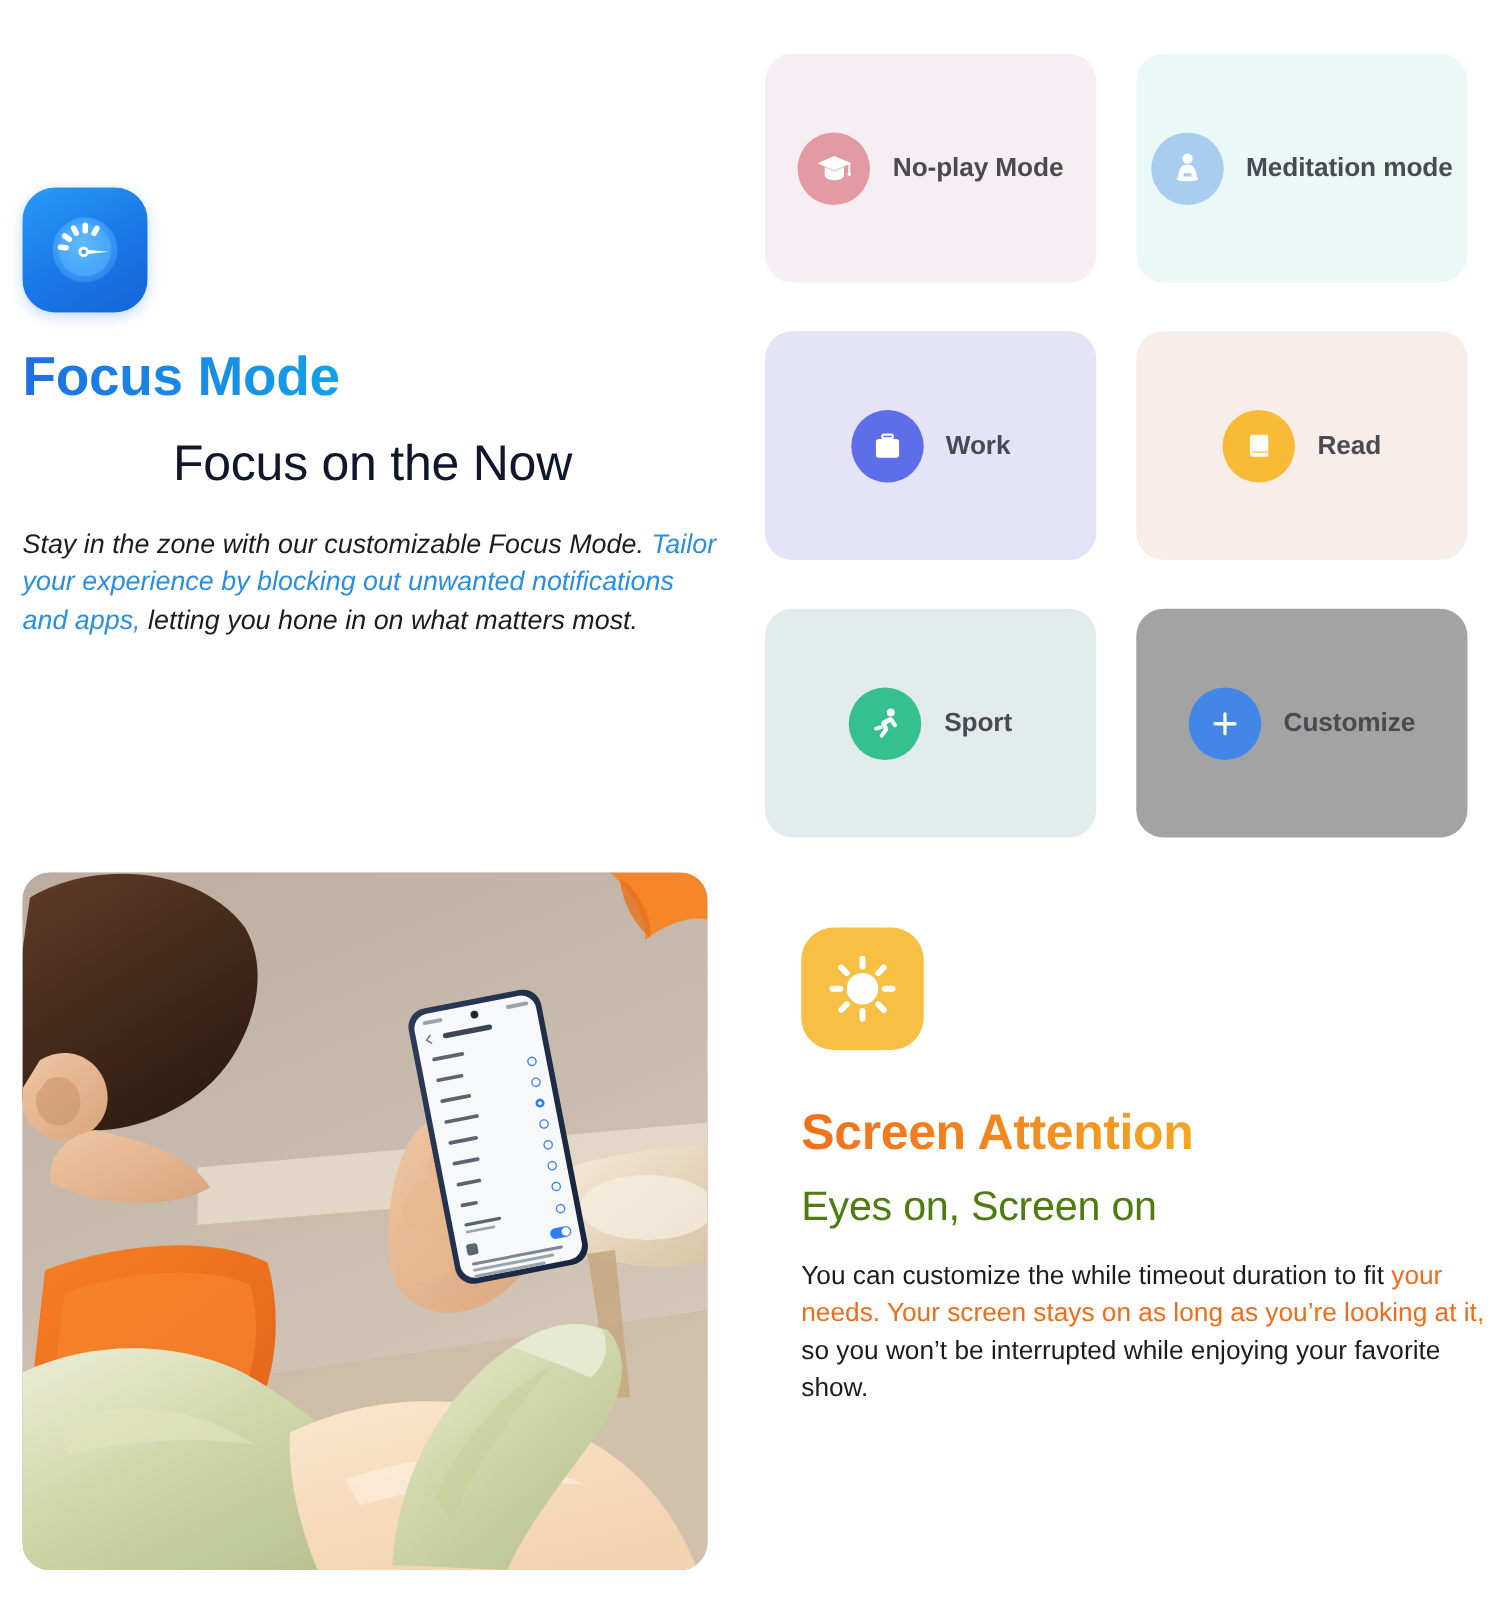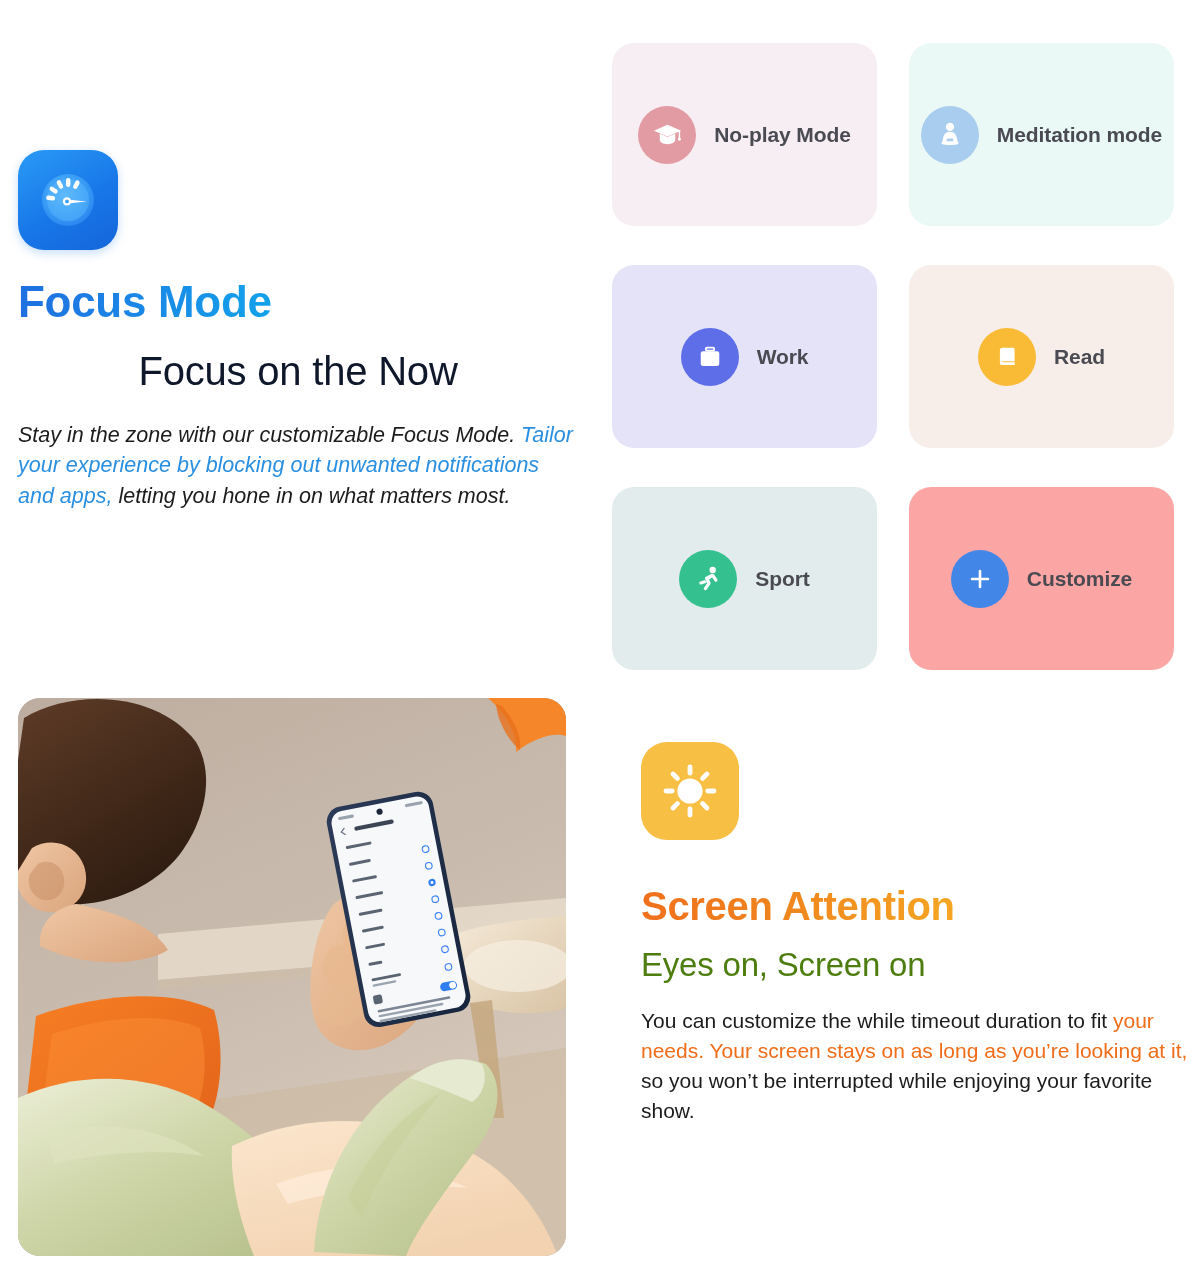--- a/index.html
+++ b/index.html
@@ -268,21 +268,21 @@
       <div class="badge" style="background:#34c08f">
         <svg width="29" height="29" viewBox="0 0 32 32" aria-hidden="true">
           <circle cx="20.6" cy="6.6" r="3.5" fill="#ffffff"></circle>
           <path d="M18.4 11.2 L13.2 14.1 C12.3 14.6 11.9 15.7 12.3 16.6 L14.4 21.3 L11.1 26.1 C10.5 27 10.8 28.1 11.7 28.6 C12.6 29.1 13.7 28.8 14.2 27.9 L18 22.4 C18.4 21.7 18.4 20.9 18.1 20.2 L16.7 17 L20.1 15 L22.6 18.8 C23.2 19.7 24.3 19.9 25.2 19.4 C26 18.8 26.2 17.6 25.7 16.8 L22.5 12 C21.6 10.7 19.9 10.4 18.4 11.2 Z" fill="#ffffff"></path>
           <path d="M12.4 17.6 L7.1 19.3 C6.2 19.6 5.7 20.6 6 21.5 C6.3 22.4 7.3 22.9 8.2 22.6 L13.6 20.8 Z" fill="#ffffff"></path>
         </svg>
       </div>
       <div class="card-label">Sport</div>
     </div>
 
-    <div class="mode-card" style="background:#fca5a5">
+    <div class="mode-card" style="background:#a3a3a3">
       <div class="badge" style="background:#4287e8">
         <svg width="30" height="30" viewBox="0 0 32 32" aria-hidden="true">
           <path d="M16 7.5 L16 24.5 M7.5 16 L24.5 16" stroke="#ffffff" stroke-width="2.8" stroke-linecap="round"></path>
         </svg>
       </div>
       <div class="card-label">Customize</div>
     </div>
 
   </div>
 

